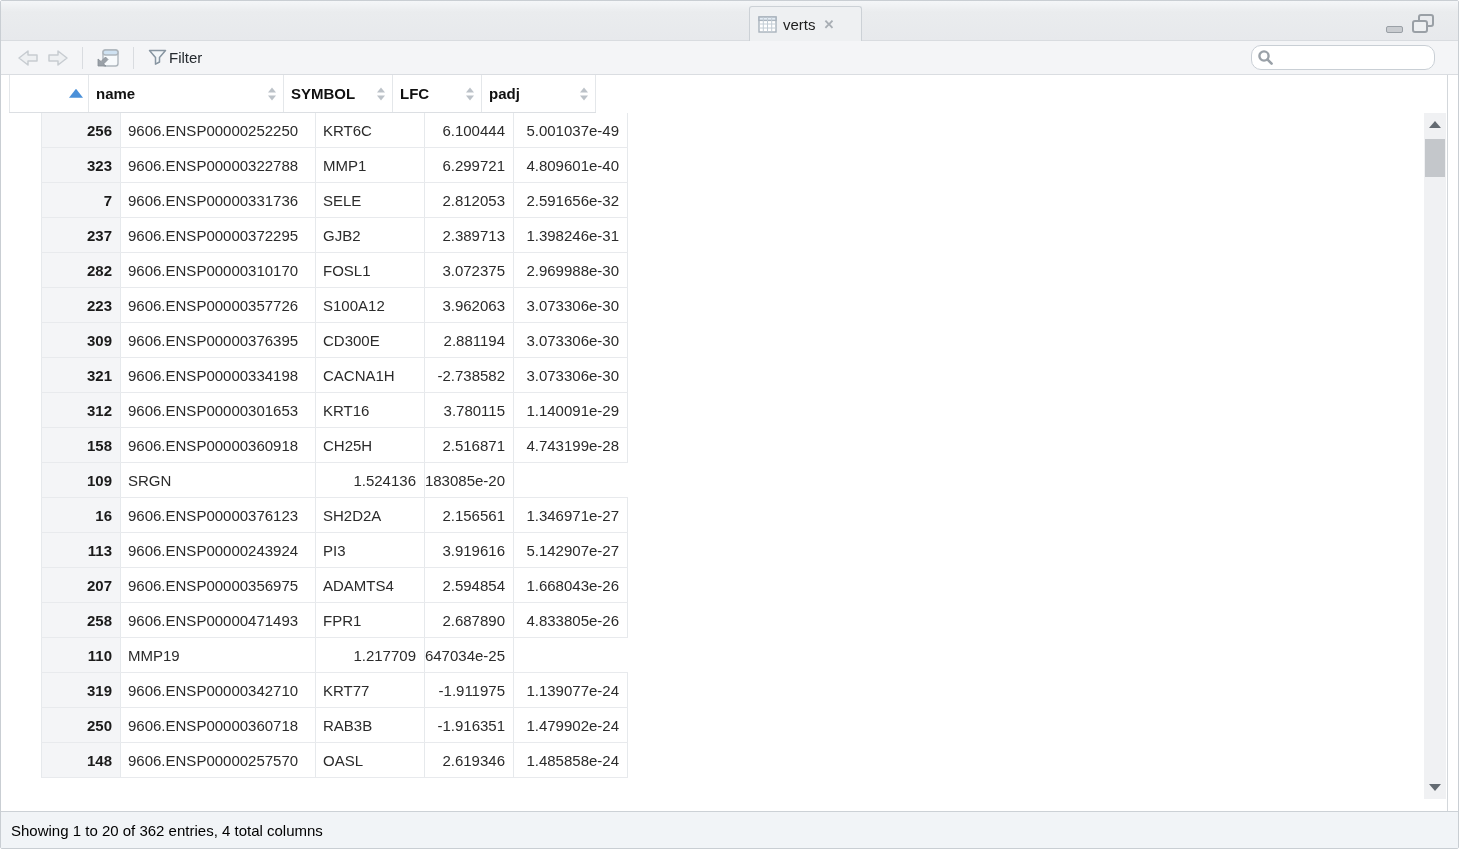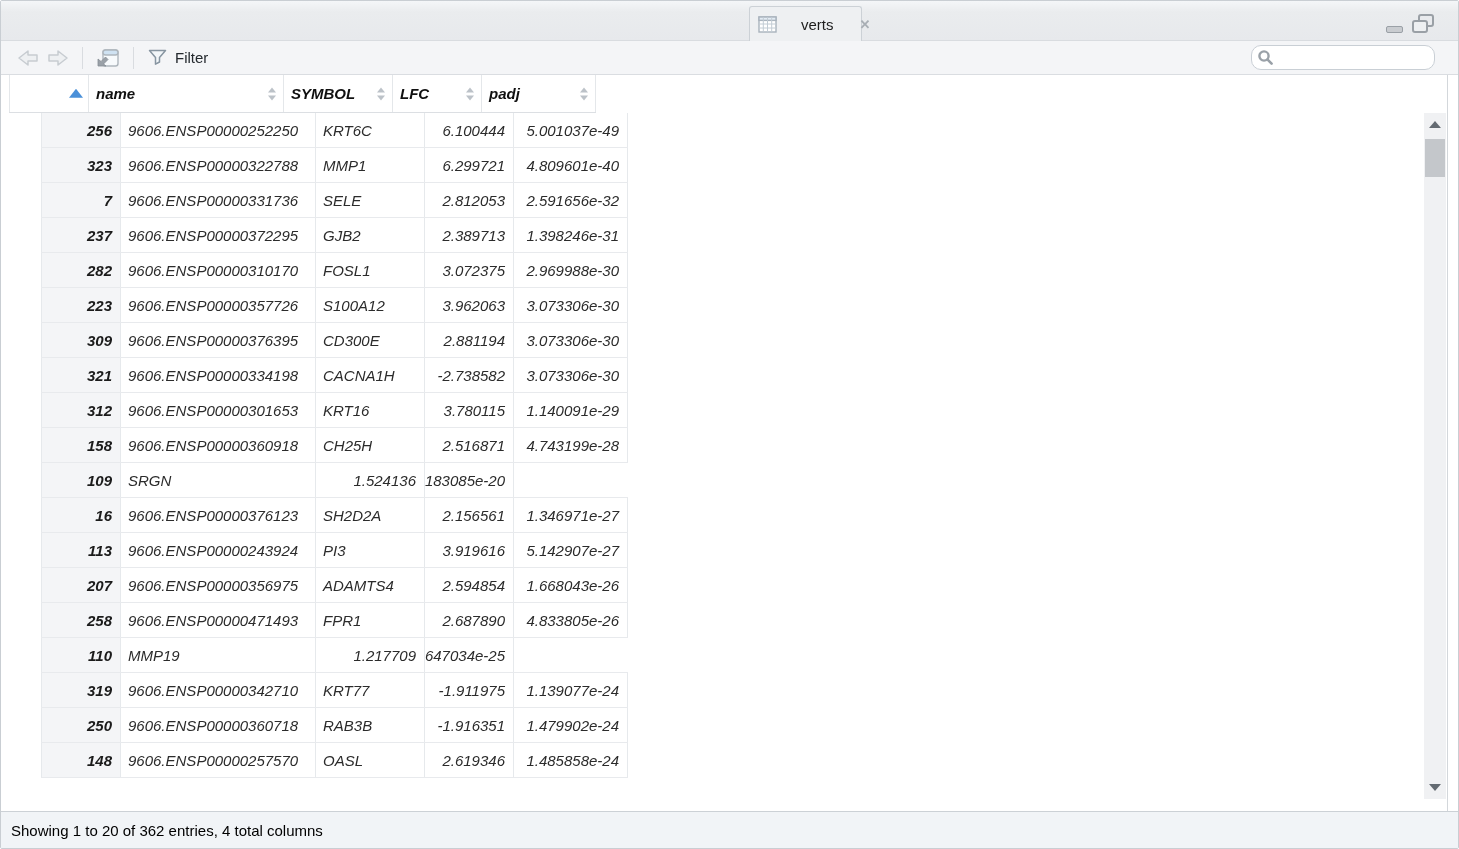--- a/index.html
+++ b/index.html
@@ -9,42 +9,42 @@
   .app { position:relative; width:1459px; height:849px; background:#fff;
          border:1px solid #c9ced3; border-radius:2px; overflow:hidden; }
 
   
   .tabbar { position:absolute; top:0; left:0; right:0; height:40px;
             background:linear-gradient(#f4f6f8, #eaecee 28%, #e7e9ec);
             border-bottom:1px solid #d9dce0; }
   .tab { position:absolute; left:748px; top:5px; height:35px; width:113px;
          background:#eef0f2; border:1px solid #ccd1d6; border-bottom:none;
          border-radius:3px 3px 0 0; display:flex; align-items:center;
-         gap:24px; padding:0 8px; }
+         gap:6px; padding:0 8px; }
   .tab-label { font-size:15px; color:#1d1d1d; }
   .tab-close { color:#a8aeb4; font-size:13px; font-weight:bold; line-height:1; margin-left:2px; cursor:pointer; }
   .win-controls { position:absolute; right:22px; top:12px; display:flex; align-items:flex-end; gap:7px; }
   .min-btn { width:17px; height:7px; background:#c9ccd0; border:1px solid #9aa0a6; border-radius:2px; margin-bottom:2px; }
 
   
   .toolbar { position:absolute; top:40px; left:0; right:0; height:34px;
              background:#f4f5f7; border-bottom:1px solid #dadde1;
              display:flex; align-items:center; padding:0 12px; }
   .tool-btn { display:flex; align-items:center; justify-content:center; padding:2px 3px; }
   .sep { width:1px; height:22px; background:#d9dce0; margin:0 9px; }
-  .filter-btn { display:flex; align-items:center; gap:8px; font-size:15px;
+  .filter-btn { display:flex; align-items:center; gap:2px; font-size:15px;
                 color:#24292e; padding:2px 5px; cursor:pointer; }
   .search { margin-left:auto; margin-right:11px; width:184px; height:25px;
             background:#fff; border:1px solid #c9cfd5; border-radius:10px;
             display:flex; align-items:center; padding:0 5px; }
   .search input { border:none; outline:none; flex:1; min-width:0; font-size:13px;
                   font-family:"Liberation Sans", sans-serif; background:transparent; color:#333; }
 
   
-  .content { position:absolute; top:74px; left:0; right:0; bottom:37px; background:#fff; overflow:hidden;font-style:italic; }
+  .content { position:absolute; top:74px; left:0; right:0; bottom:37px; background:#fff; overflow:hidden; }
   .grid { display:grid; grid-template-columns:80px 195px 109px 89px 114px; }
   .thead { position:absolute; top:0; left:8px; height:38px; background:#fff;
            border-bottom:1px solid #dcdfe3; }
   .th { position:relative; display:flex; align-items:center; font-weight:bold;
         font-size:15px; color:#101010; border-right:1px solid #e4e7ea; padding:0 7px; }
   .th.rowhead { border-left:1px solid #e4e7ea; }
   .sorter { position:absolute; right:7px; top:50%; transform:translateY(-50%);
             display:flex; flex-direction:column; gap:3px; }
   .tri-up   { width:0; height:0; border-left:4px solid transparent; border-right:4px solid transparent; border-bottom:5px solid #bcc2c8; }
   .tri-down { width:0; height:0; border-left:4px solid transparent; border-right:4px solid transparent; border-top:5px solid #bcc2c8; }

